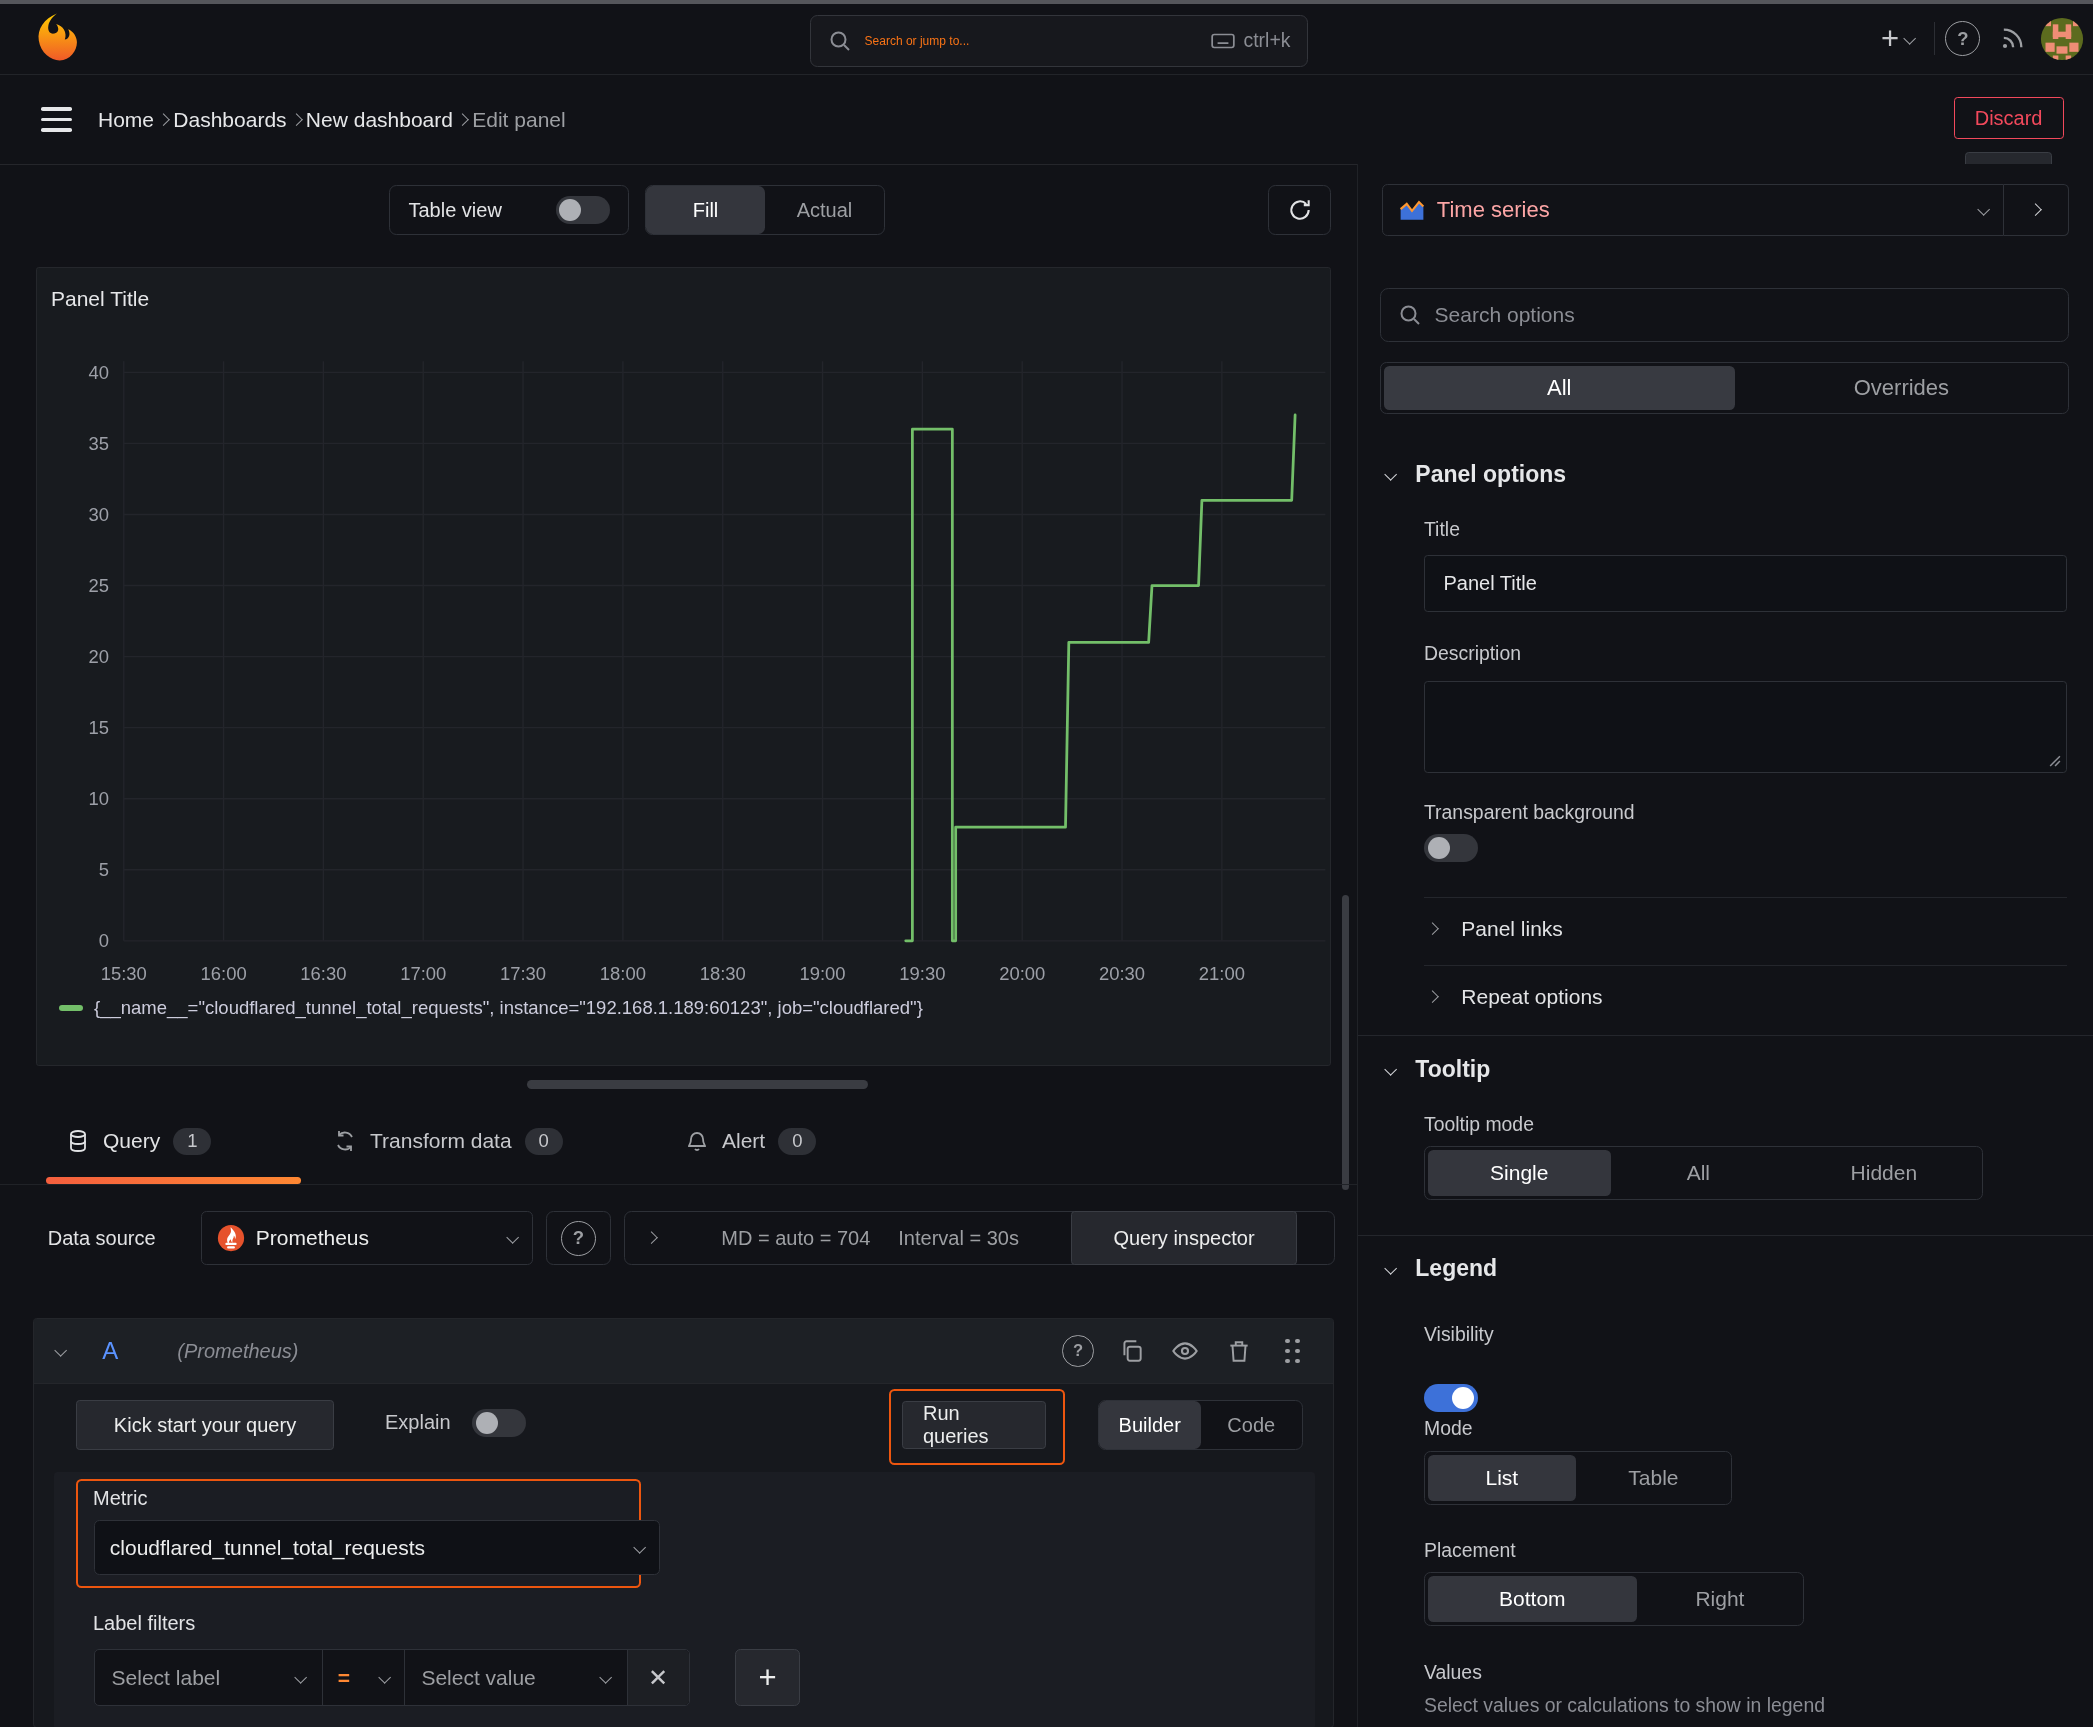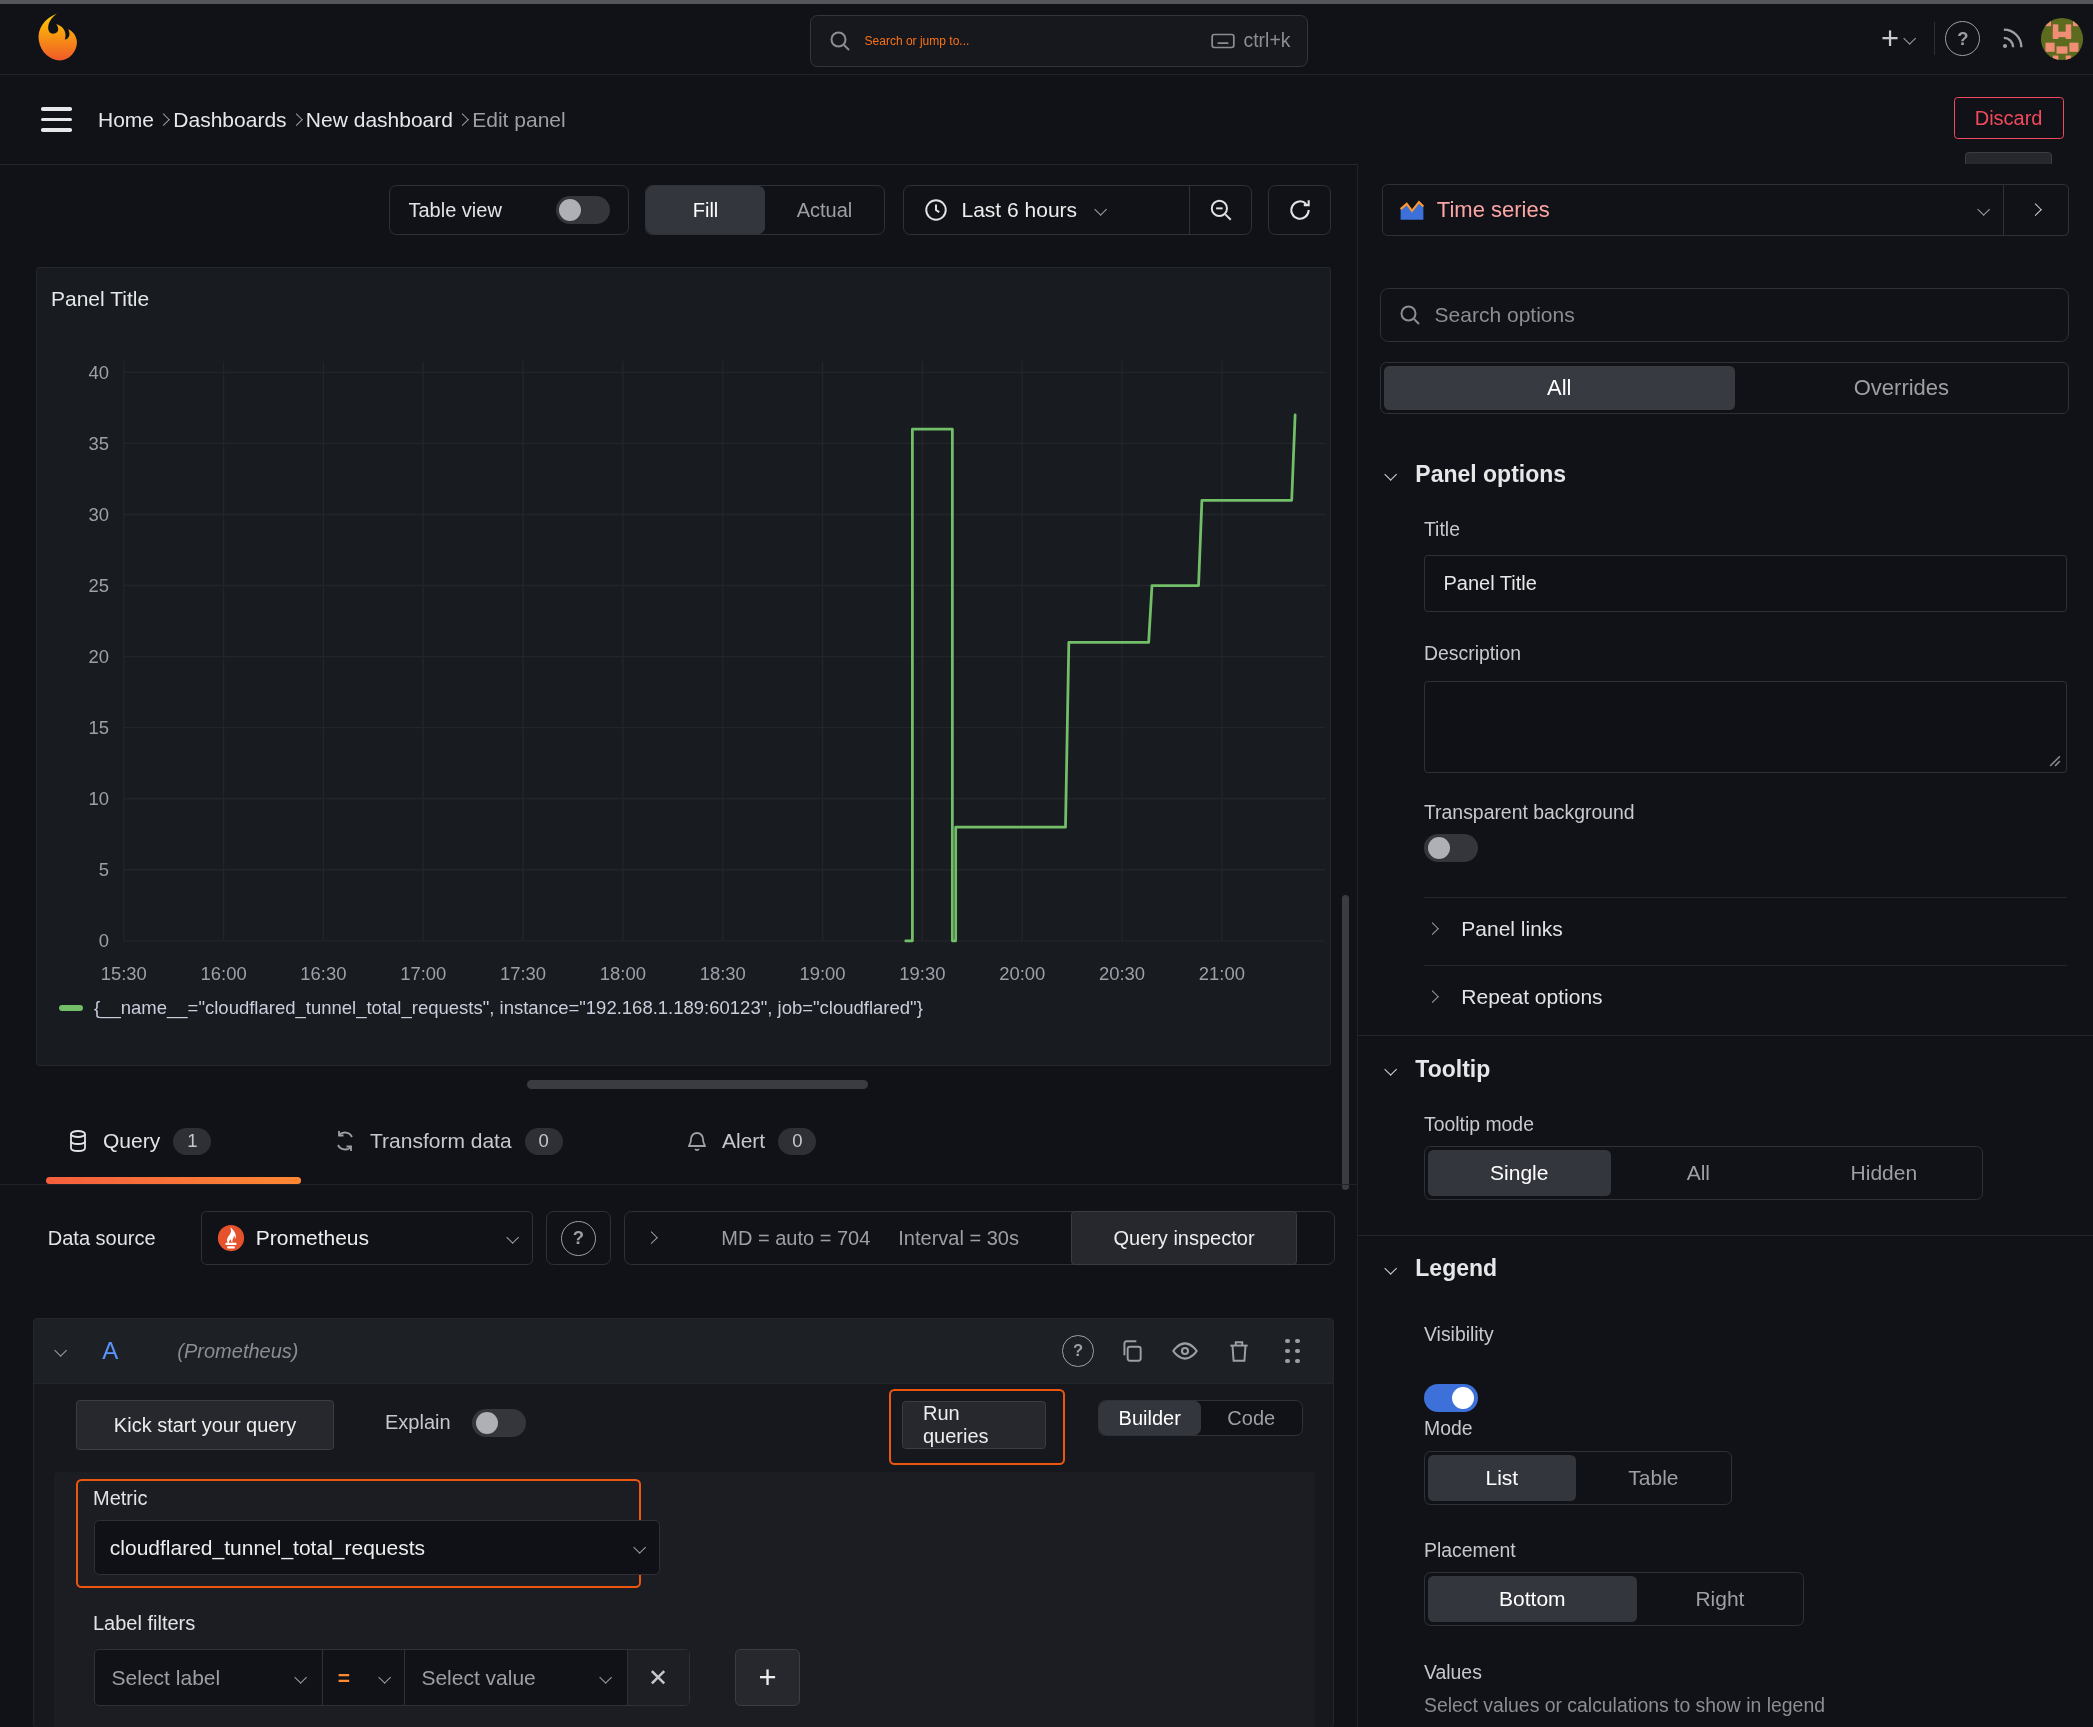--- a/index.html
+++ b/index.html
@@ -180,38 +180,20 @@
 
   <div class="tbox abs" style="left:389px;top:185px;width:240px;padding:0 18.5px;justify-content:space-between;">
     <span style="font-size:20px;color:#e2e3e5;">Table view</span>
     <div class="toggle">
         <div class="knob"></div>
       </div>
   </div>
   <div class="seg-wrap abs" style="left:645px;top:185px;width:240px;">
     <div class="seg active" style="flex:1;">Fill</div>
     <div class="seg" style="flex:1;text-align:right;">Actual</div>
-  </div>
-  <div class="tbox abs" style="left:903px;top:185px;width:349px;">
-    <div class="row" style="flex:1;padding:0 18.5px;gap:13px;">
-      <svg width="26" height="26" viewBox="0 0 24 24" fill="none" stroke="#e2e3e5" stroke-width="1.8">
-        <circle cx="12" cy="12" r="9"></circle>
-          <path d="M12 7v5l3 2"></path>
-      </svg>
-      <span style="font-size:21px;color:#eceded;">Last 6 hours</span>
-      <span class="chev small" style="margin-left:5.5px;"></span>
-    </div>
-    <div style="width:0.9px;height:100%;background:#2e3138;"></div>
-    <div class="row" style="width:61px;justify-content:center;">
-      <svg width="26" height="26" viewBox="0 0 24 24" fill="none" stroke="#e2e3e5" stroke-width="1.8">
-        <circle cx="10.5" cy="10.5" r="7"></circle>
-          <path d="M7.5 10.5h6"></path>
-          <path d="M16 16l5 5"></path>
-      </svg>
-    </div>
   </div>
   <div class="tbox abs" style="left:1268px;top:185px;width:63px;justify-content:center;">
     <svg width="26" height="26" viewBox="0 0 24 24" fill="none" stroke="#e2e3e5" stroke-width="1.9">
       <path d="M20 12a8 8 0 1 1-2.3-5.6"></path>
         <path d="M20 3v4.5h-4.5"></path>
     </svg>
   </div>
 
   <div class="panel">
     <div class="panel-title">Panel Title</div>
@@ -363,21 +345,21 @@
     </div>
 
     <div class="btn secondary abs" style="left:42px;top:81px;width:258px;height:50px;">Kick start your query</div>
     <span class="abs" style="left:351px;top:92px;font-size:20px;color:#c7c8cc;">Explain</span>
     <div class="toggle abs" style="left:438px;top:90px;">
         <div class="knob"></div>
       </div>
 
     <div class="hl" style="left:855px;top:70px;width:172px;height:72px;"></div>
     <div class="btn secondary abs" style="left:868px;top:82px;width:144px;height:48px;">Run queries</div>
-    <div class="seg-wrap abs" style="left:1064px;top:81px;width:205px;height:36px;">
+    <div class="seg-wrap abs" style="left:1064px;top:81px;width:205px;height:50px;">
       <div class="seg active" style="flex:1;padding:0;">Builder</div>
       <div class="seg" style="flex:1;padding:0;">Code</div>
     </div>
 
     <div class="qbody-inset">
       <div class="hl" style="left:22px;top:7.4px;width:561px;height:105px;"></div>
       <span class="abs" style="left:39px;top:14.8px;font-size:20px;color:#e2e3e5;">Metric</span>
       <div class="select abs" style="left:40px;top:48px;width:566px;height:55px;background:#0f1116;">
         <span style="font-size:21px;color:#eceded;flex:1;">cloudflared_tunnel_total_requests</span>
         <span class="chev small"></span>

